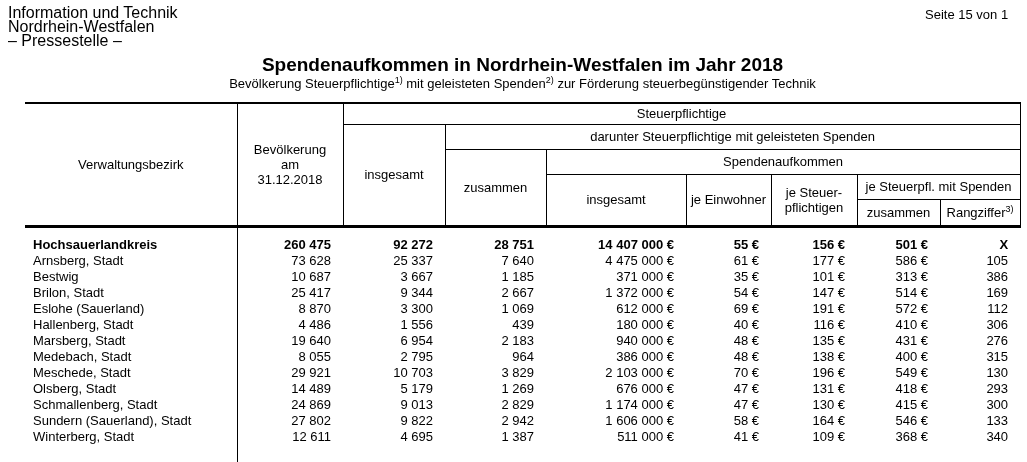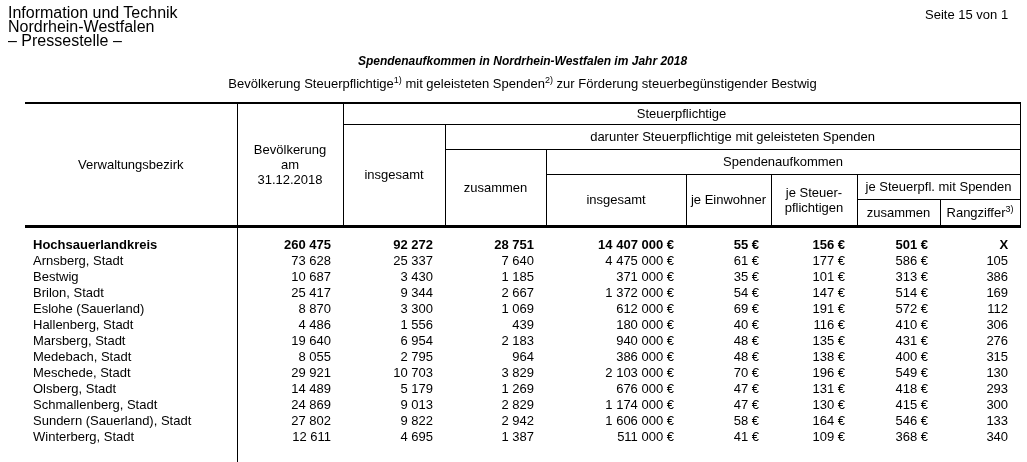--- a/index.html
+++ b/index.html
@@ -32,23 +32,22 @@
     margin-left: 13px;
   }
 
   
   .title {
     position: absolute;
     left: 25px;
     top: 54px;
     width: 995px;
     text-align: center;
-    font-size: 12px;
+    font-size: 19px;
     font-weight: bold;
-    font-style: italic;
   }
   .subtitle {
     position: absolute;
     left: 25px;
     top: 76px;
     width: 995px;
     text-align: center;
     font-size: 13px;
   }
   sup { font-size: 9px; line-height: 0; }
@@ -99,21 +98,21 @@
 <div class="org-block">
   <div>Information und Technik</div>
   <div>Nordrhein-Westfalen</div>
   <div>– Pressestelle –</div>
 </div>
 
 <div class="page-number">Seite 15 von 1</div>
 
 <div class="title">Spendenaufkommen in Nordrhein-Westfalen im Jahr 2018</div>
 
-<div class="subtitle"><span>Bevölkerung Steuerpflichtige</span><sup>1)</sup><span> mit geleisteten Spenden</span><sup>2)</sup><span> zur Förderung steuerbegünstigender Bestwig</span></div>
+<div class="subtitle"><span>Bevölkerung Steuerpflichtige</span><sup>1)</sup><span> mit geleisteten Spenden</span><sup>2)</sup><span> zur Förderung steuerbegünstigender Technik</span></div>
 
 <table class="stat-table">
   <colgroup>
     <col style="width:212px">
       <col style="width:106px">
       <col style="width:102px">
     <col style="width:101px">
       <col style="width:140px">
       <col style="width:85px">
     <col style="width:86px">
@@ -167,21 +166,21 @@
         <td class="c-num">7 640</td>
         <td class="c-num">4 475 000 €</td>
         <td class="c-num">61 €</td>
         <td class="c-num">177 €</td>
         <td class="c-num">586 €</td>
         <td class="c-num">105</td>
       </tr>
       <tr>
         <td class="c-name">Bestwig</td>
         <td class="c-num">10 687</td>
-        <td class="c-num">3 430</td>
+        <td class="c-num">3 667</td>
         <td class="c-num">1 185</td>
         <td class="c-num">371 000 €</td>
         <td class="c-num">35 €</td>
         <td class="c-num">101 €</td>
         <td class="c-num">313 €</td>
         <td class="c-num">386</td>
       </tr>
       <tr>
         <td class="c-name">Brilon, Stadt</td>
         <td class="c-num">25 417</td>

